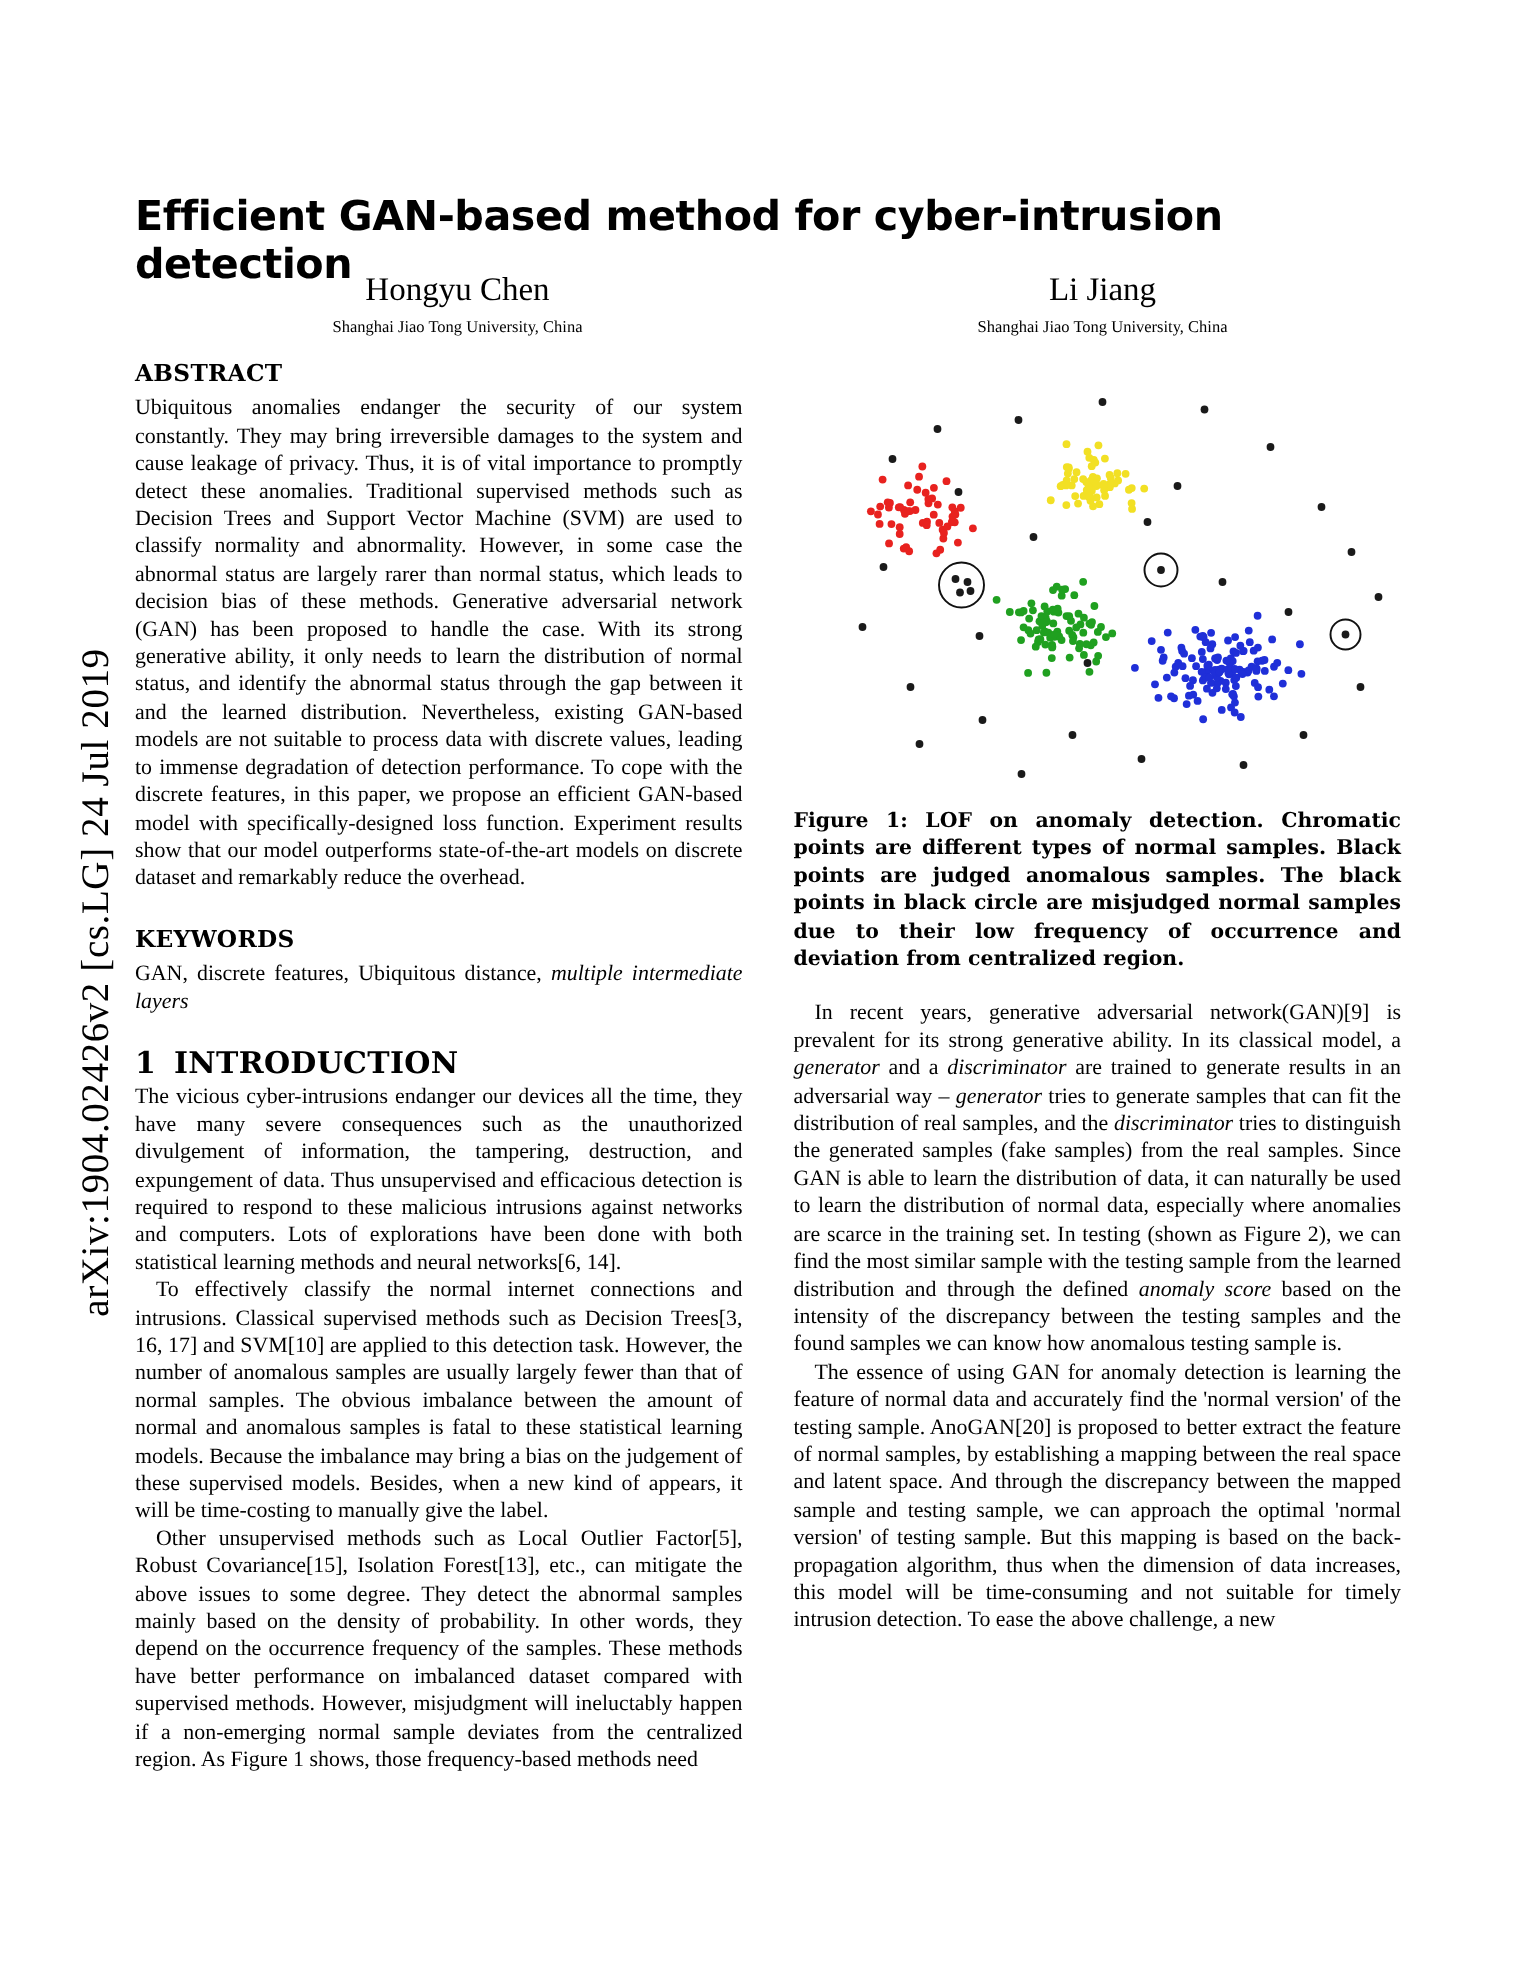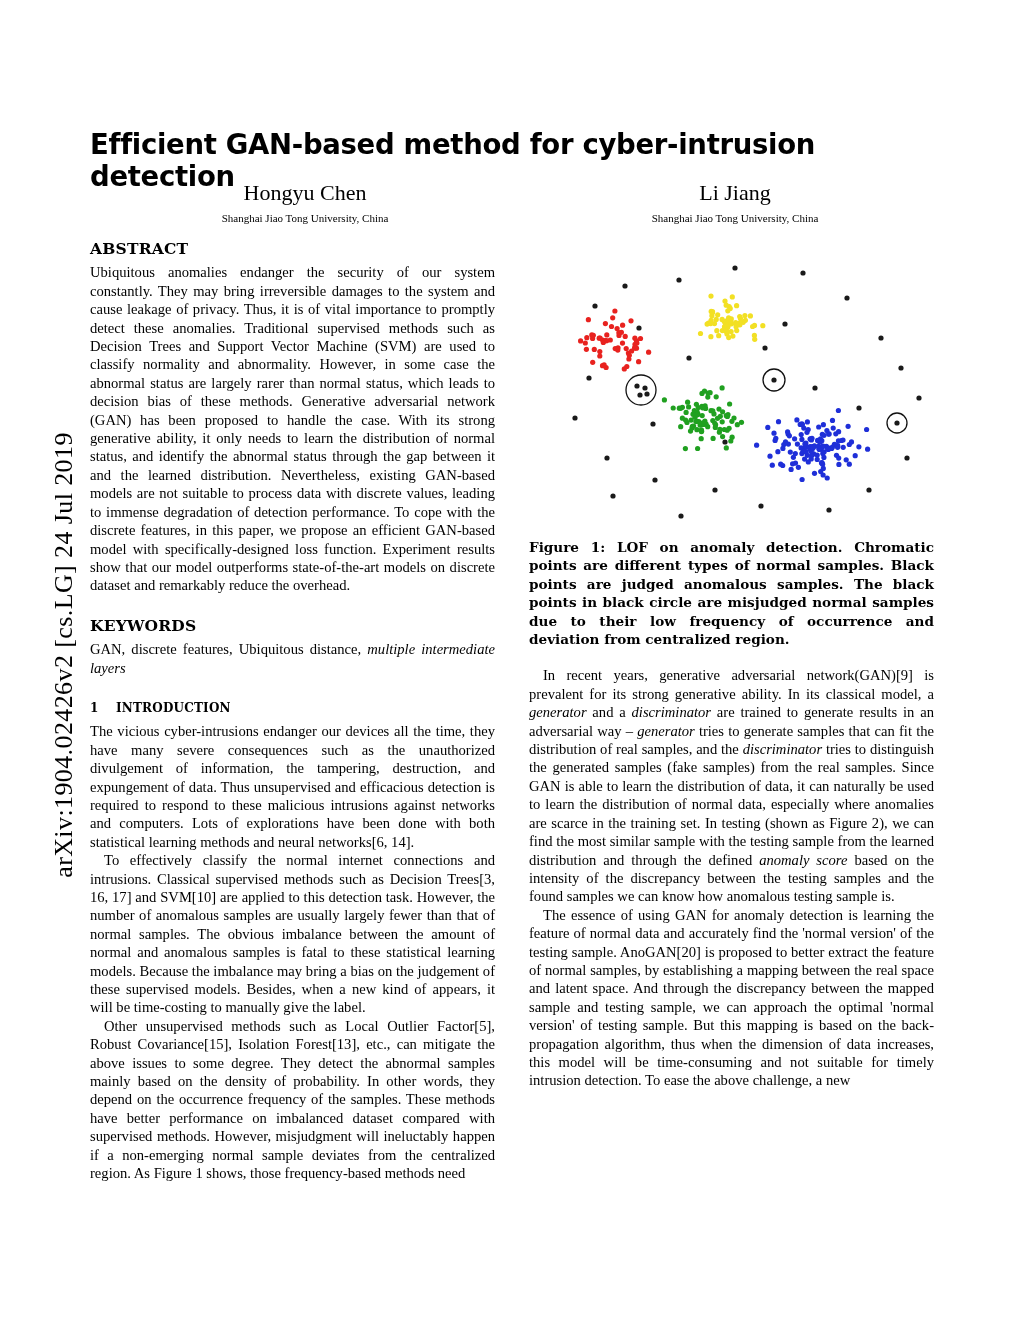--- a/index.html
+++ b/index.html
@@ -80,21 +80,21 @@
   .col-right { left: 529px; top: 228px; }
 
   .sec-head {
     font-family: "DejaVu Serif", serif;
     font-weight: bold;
     font-size: 15.5px;
     letter-spacing: 0.2px;
     margin: 0 0 5px 0;
   }
   .sec-head.num {
-    font-size: 12px;
+    font-size: 20px;
   }
   .sec-head .numlabel {
     display: inline-block;
     width: 26px;
   }
   p {
     margin: 0;
     text-indent: 0;
   }
   p.ind {

